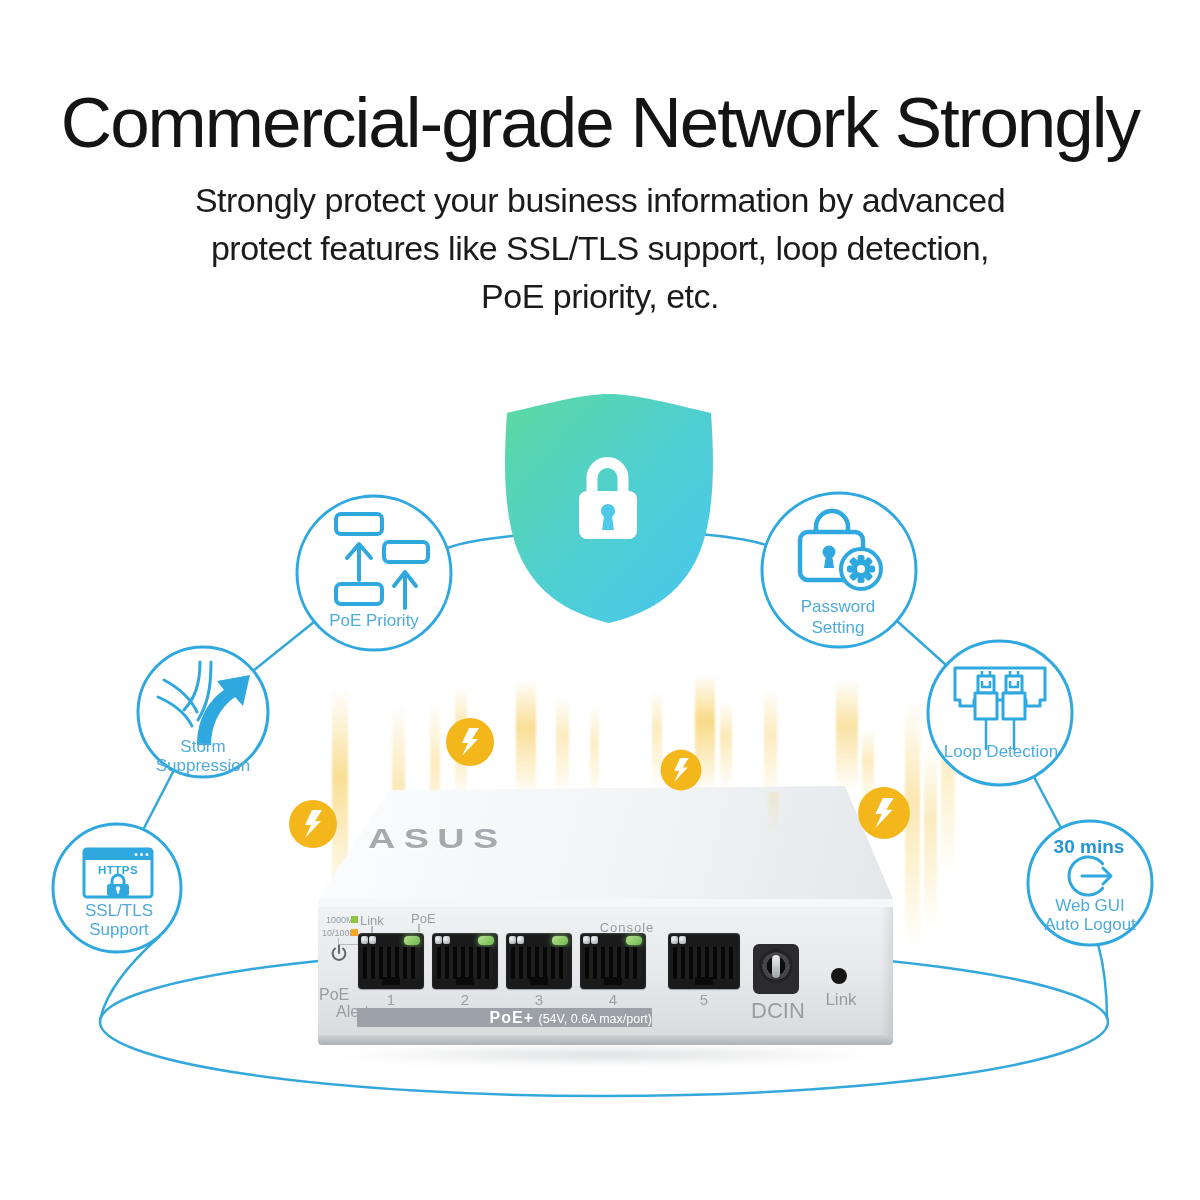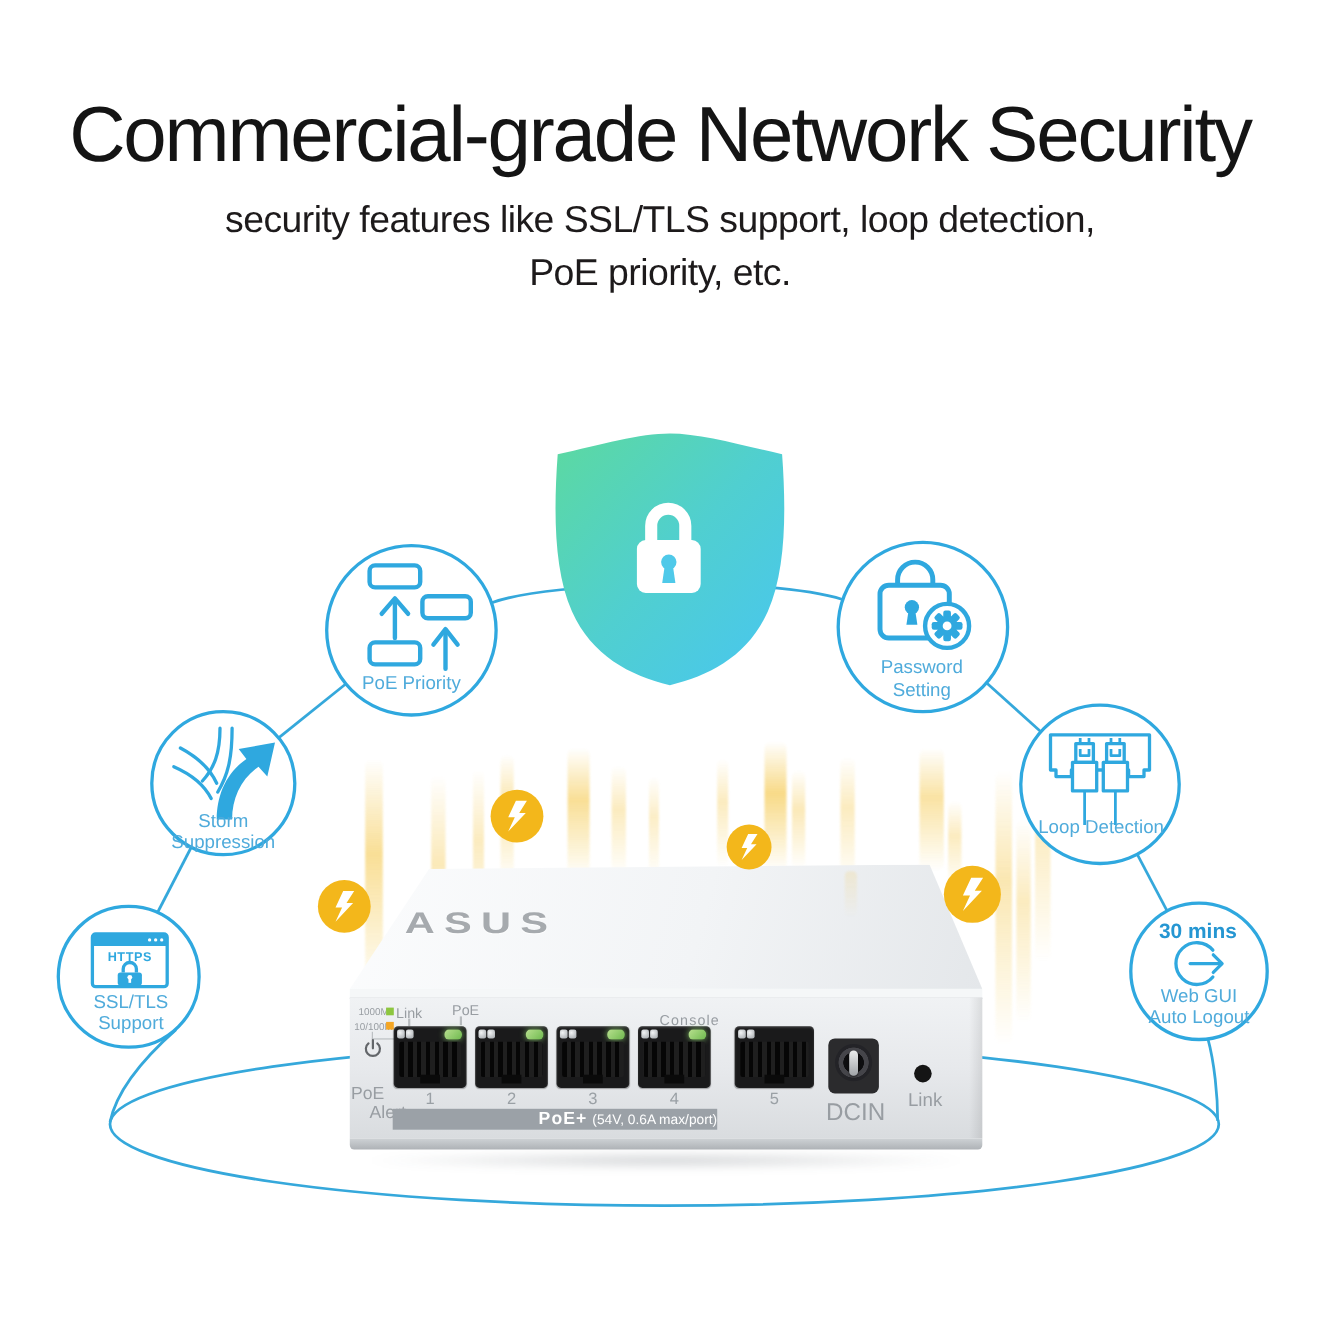--- a/index.html
+++ b/index.html
@@ -78,23 +78,24 @@
   .dcring{position:absolute;left:6px;top:5px;width:34px;height:34px;border-radius:50%;
     background:radial-gradient(circle,#0e0e10 38%,#45454a 40% 56%,#232327 58%);}
   .dcpin{position:absolute;left:19px;top:11px;width:8px;height:23px;border-radius:4px;
     background:linear-gradient(180deg,#eceded,#9fa3a7);box-shadow:0 1px 2px rgba(0,0,0,0.6);}
   .rhole{position:absolute;left:513px;top:61px;width:16px;height:16px;border-radius:50%;background:#151515;}
   .ctr{text-align:center;}
 </style>
 </head>
 <body>
 
-<div class="title">Commercial-grade Network Security</div>
+<div class="title">Commercial-grade Network Strongly</div>
 <div class="subtitle">
-  <div>security features like SSL/TLS support, loop detection,</div>
+  <div>Strongly protect your business information by advanced</div>
+  <div>protect features like SSL/TLS support, loop detection,</div>
   <div>PoE priority, etc.</div>
 </div>
 
 <div id="streaks">
     <div class="streak" style="left: 332px; top: 690px; width: 16px; height: 215px; opacity: 0.75;"></div>
     <div class="streak" style="left: 392px; top: 705px; width: 13px; height: 200px; opacity: 0.5;"></div>
     <div class="streak" style="left: 430px; top: 700px; width: 10px; height: 160px; opacity: 0.45;"></div>
     <div class="streak" style="left: 455px; top: 686px; width: 12px; height: 115px; opacity: 0.6;"></div>
     <div class="streak" style="left: 516px; top: 680px; width: 20px; height: 118px; opacity: 0.75;"></div>
     <div class="streak" style="left: 556px; top: 696px; width: 13px; height: 100px; opacity: 0.45;"></div>

